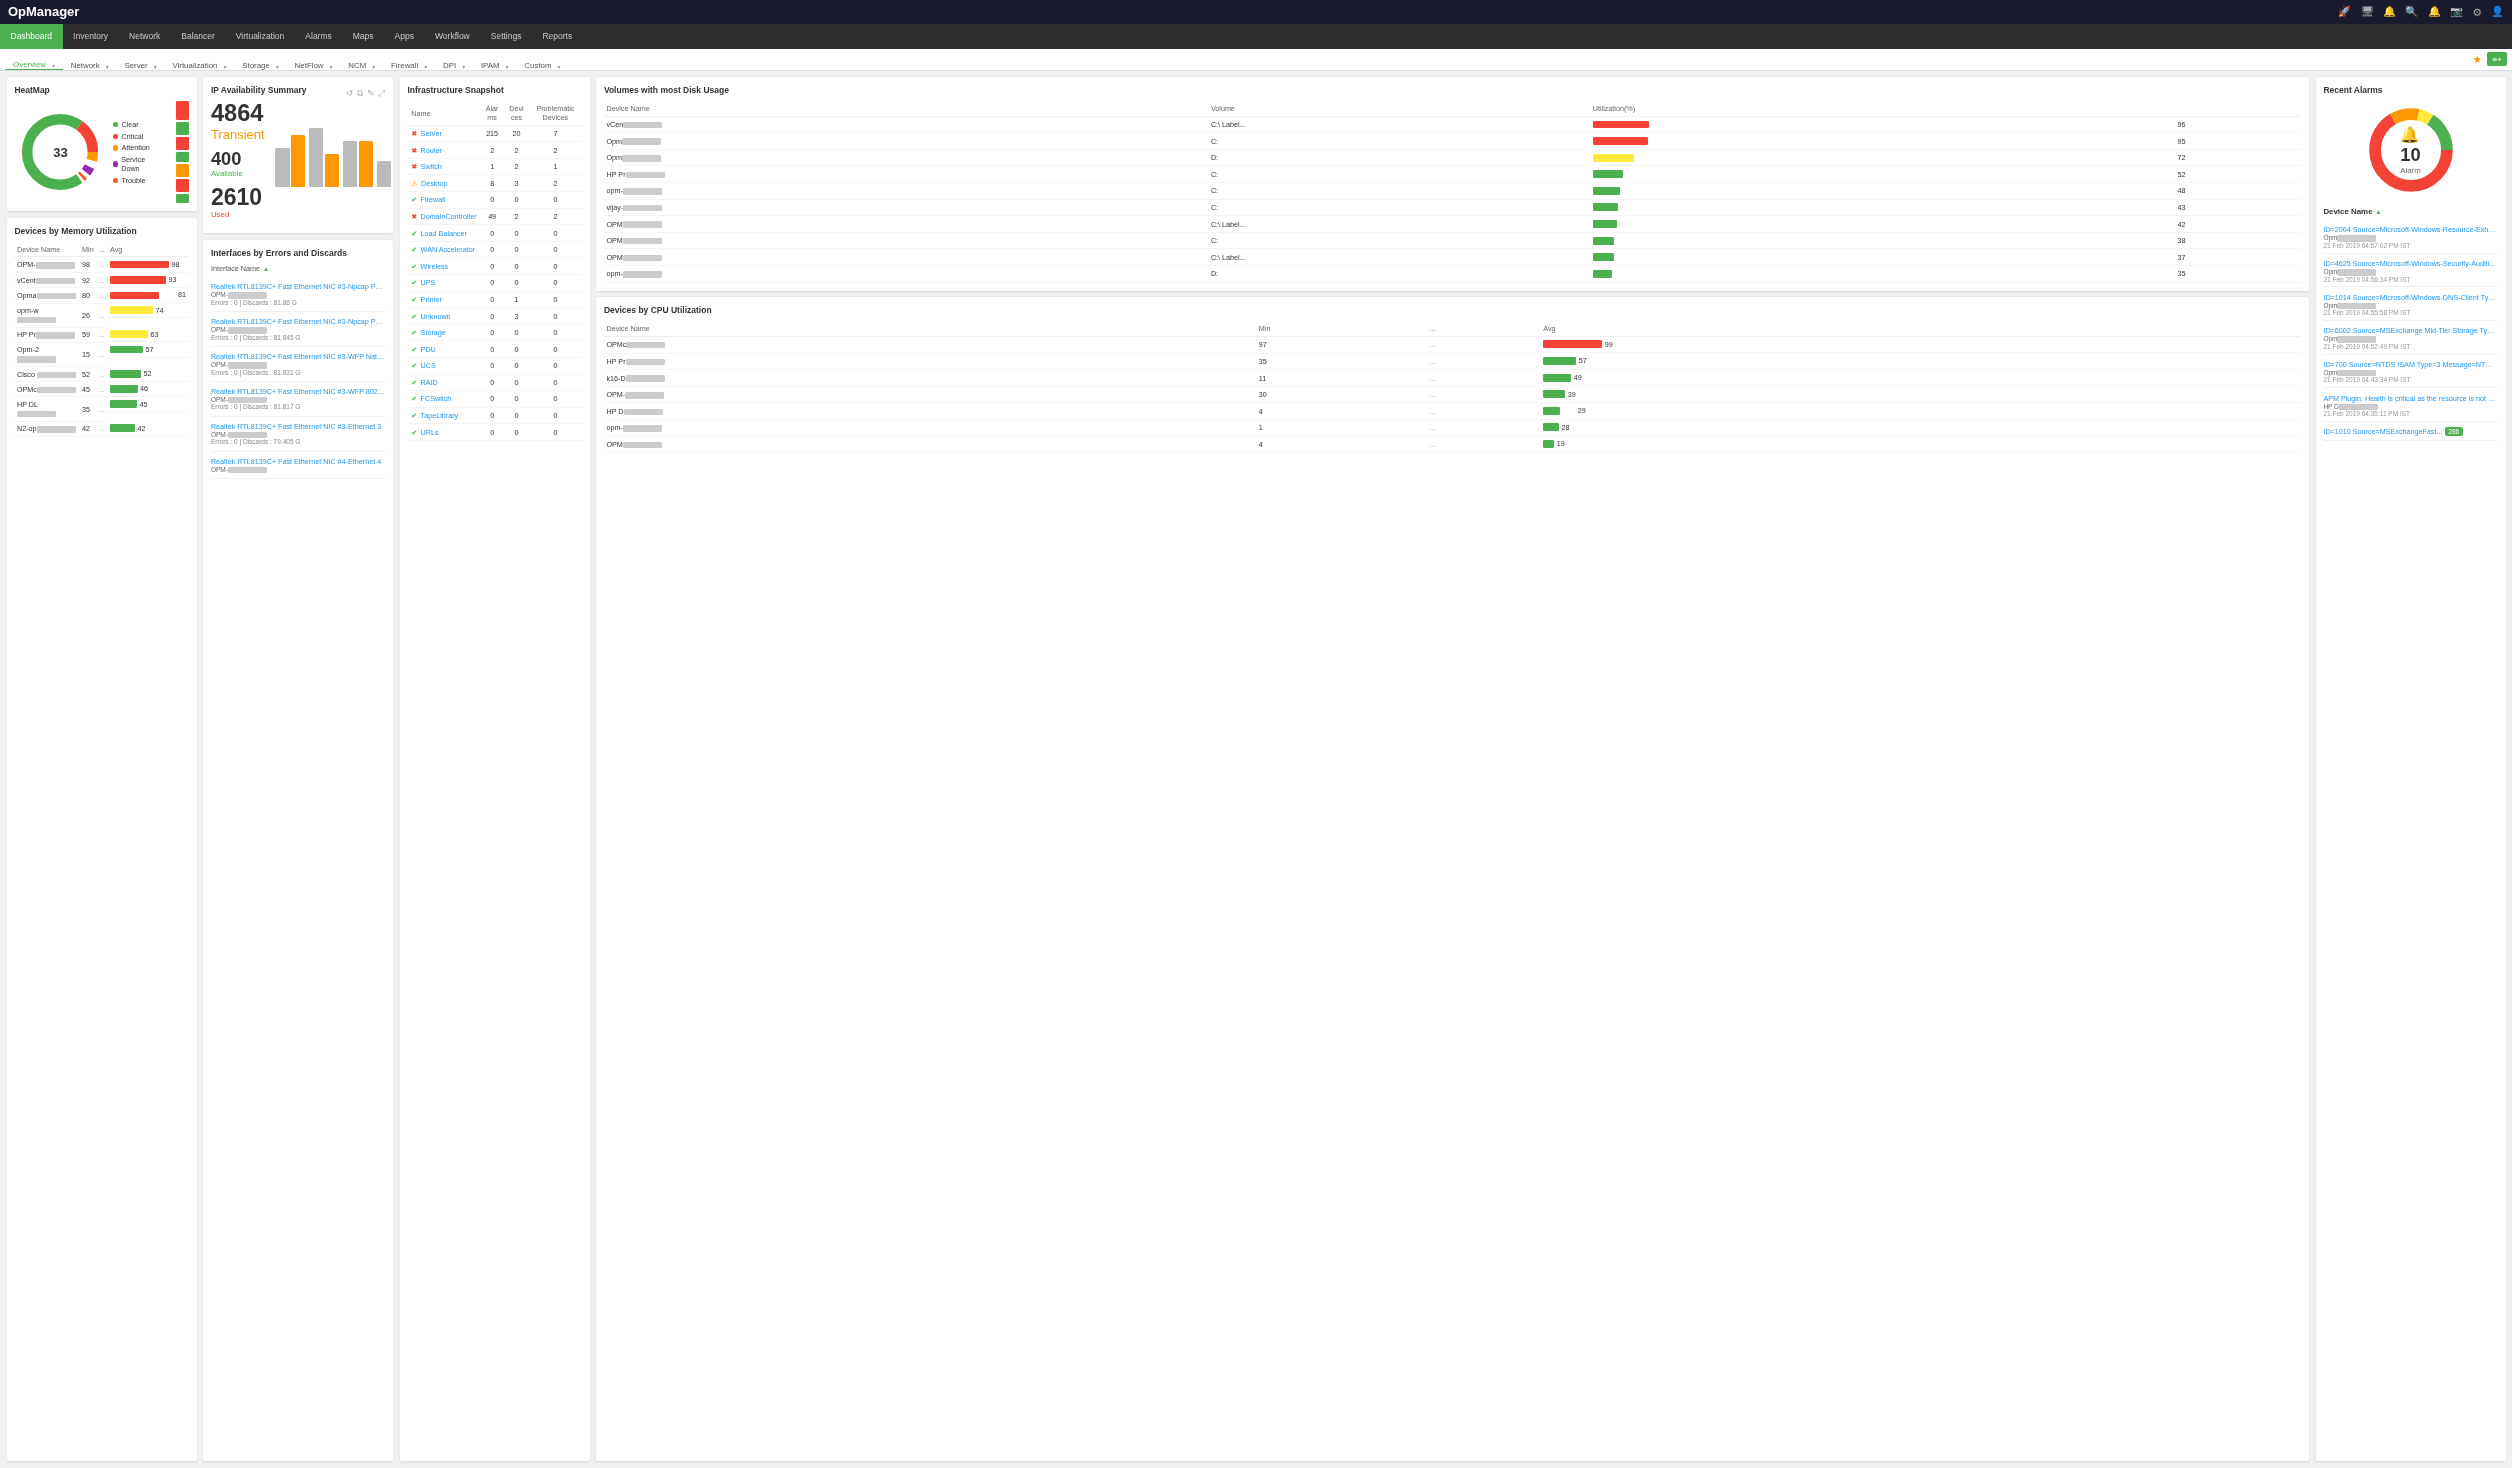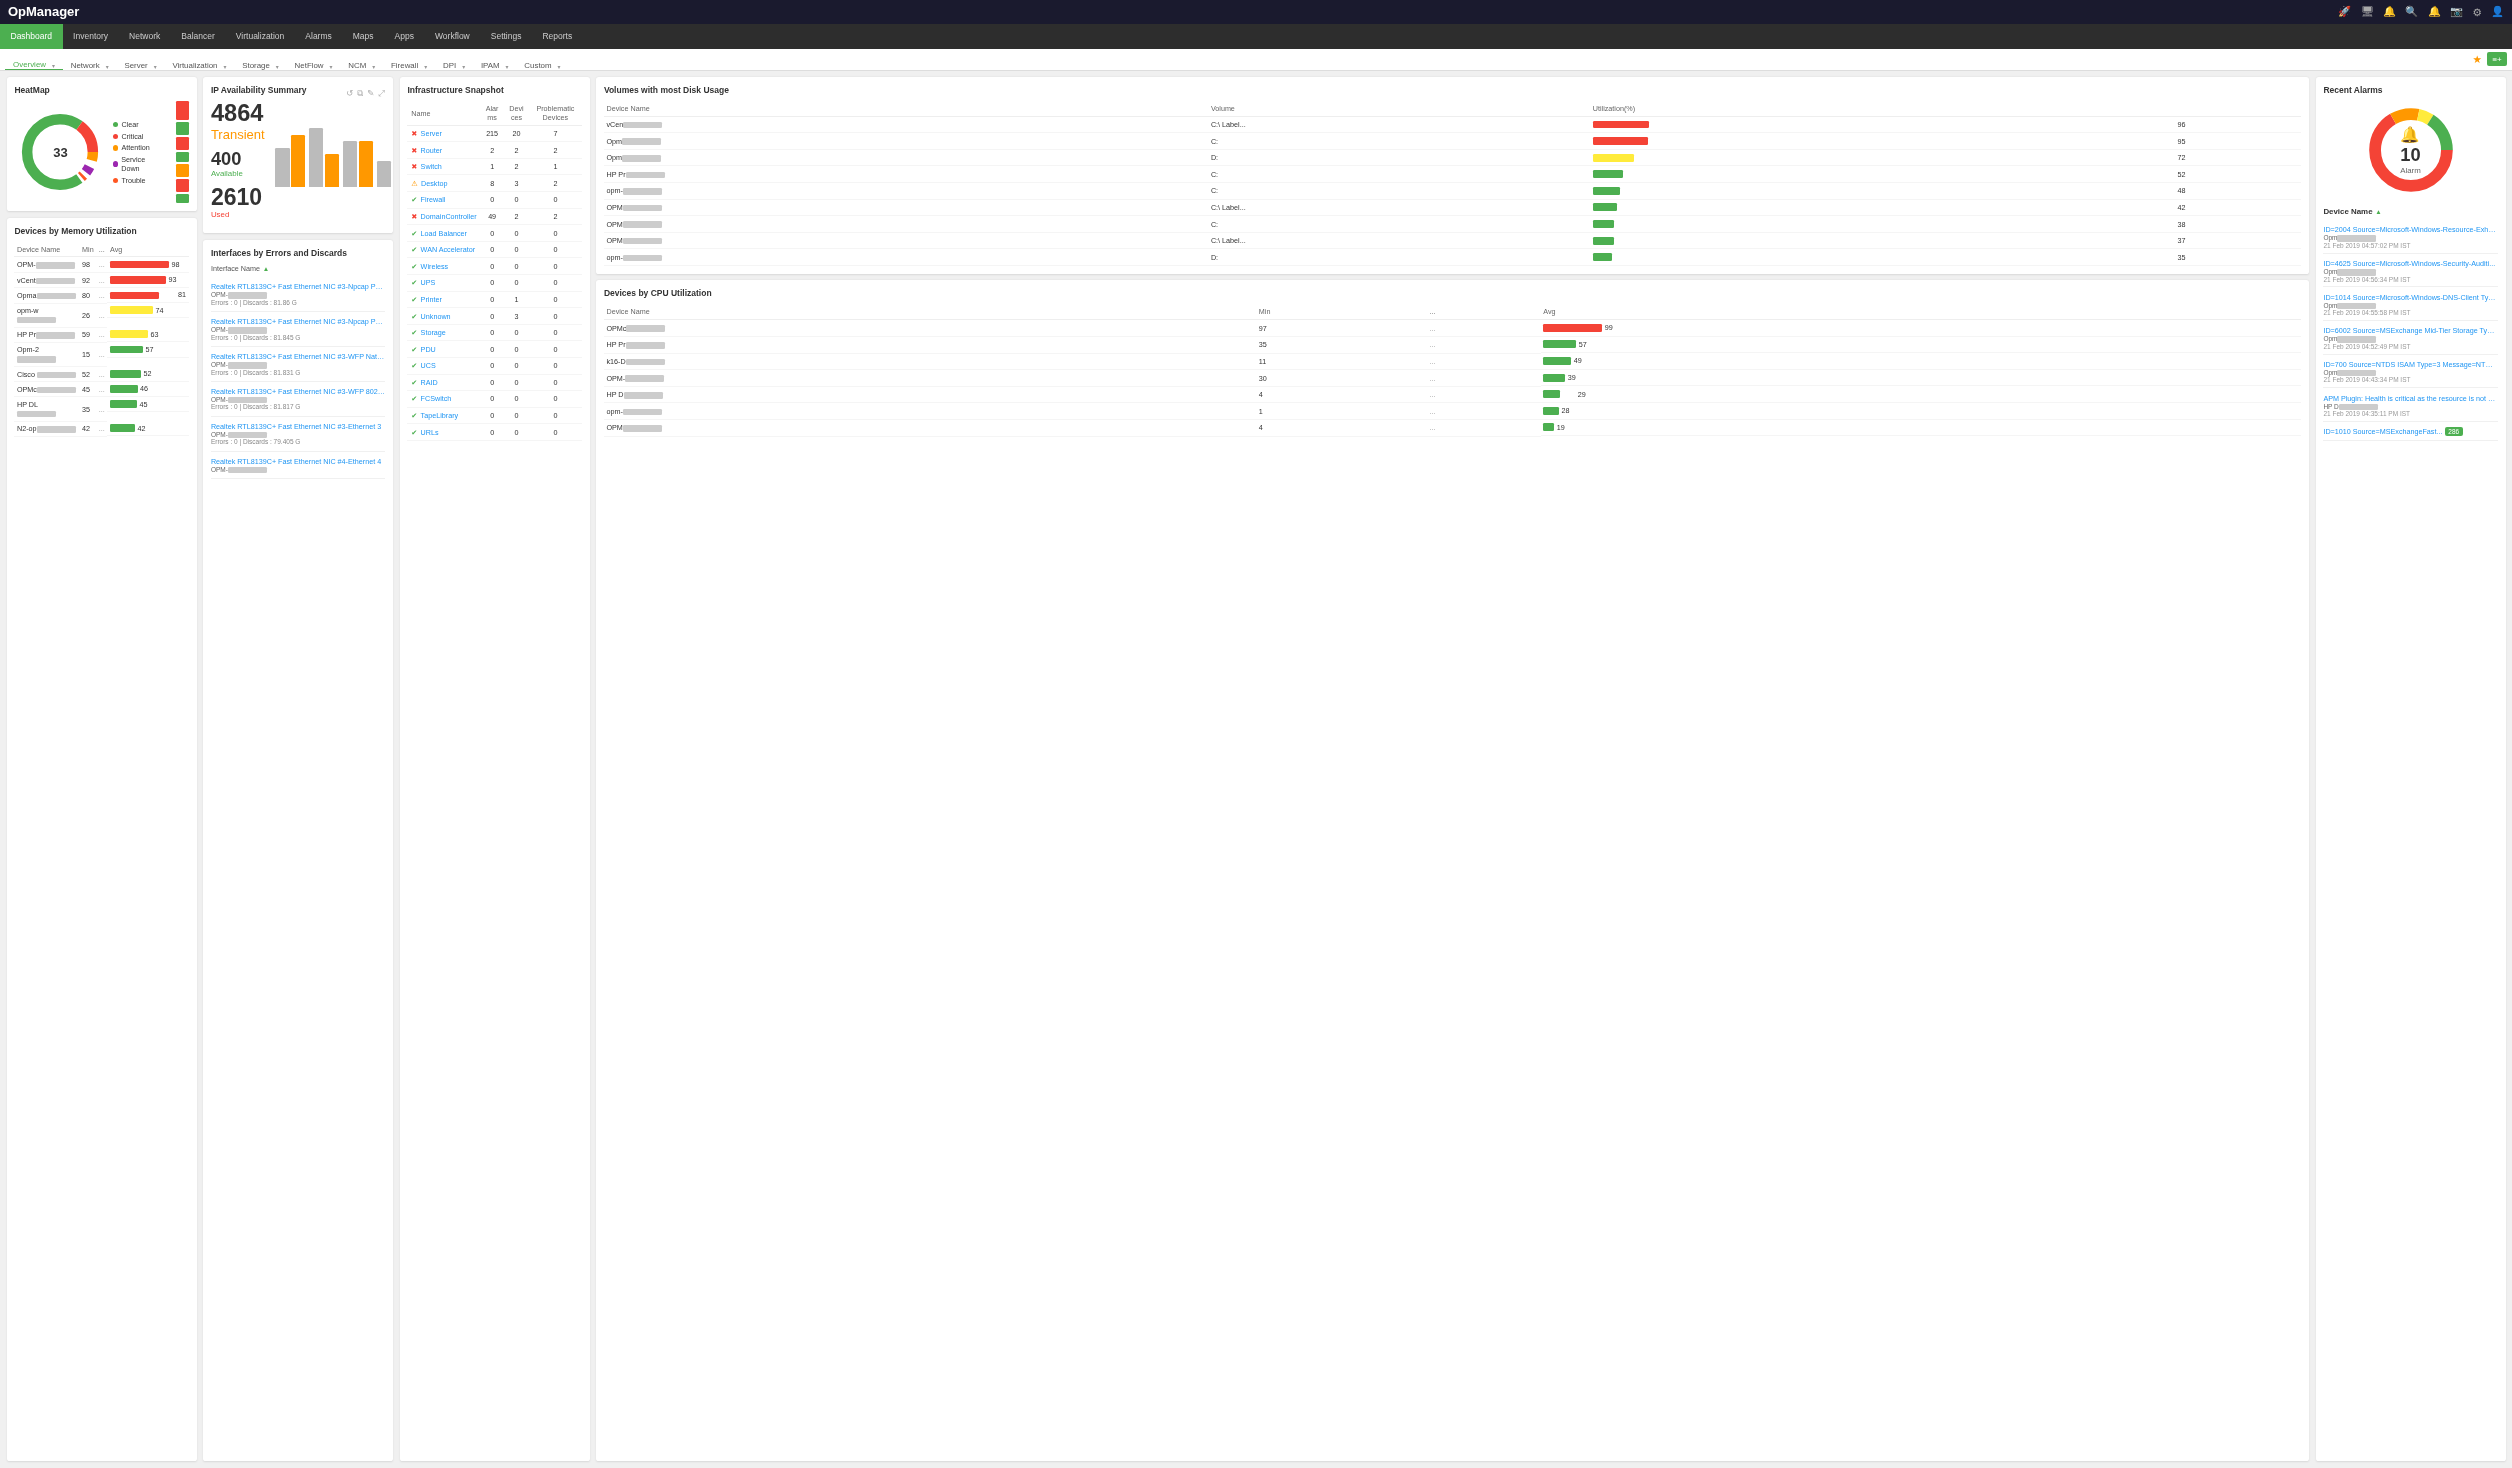--- a/index.html
+++ b/index.html
@@ -762,20 +762,32 @@
     <td>C:</td>
     <td>
       <div class="util-bar-container">
         <div class="util-bar" style="width:27.5px;background:#4CAF50"></div>
       </div>
     </td>
     <td>48</td>
   </tr>
             <tr>
     <td>
+      <span>vijay-</span><span class="blurred-sm">&nbsp;&nbsp;&nbsp;&nbsp;</span>
+    </td>
+    <td>C:</td>
+    <td>
+      <div class="util-bar-container">
+        <div class="util-bar" style="width:25px;background:#4CAF50"></div>
+      </div>
+    </td>
+    <td>43</td>
+  </tr>
+            <tr>
+    <td>
       <span>OPM</span><span class="blurred-sm">&nbsp;&nbsp;&nbsp;&nbsp;</span>
     </td>
     <td>C:\ Label...</td>
     <td>
       <div class="util-bar-container">
         <div class="util-bar" style="width:24px;background:#4CAF50"></div>
       </div>
     </td>
     <td>42</td>
   </tr>

